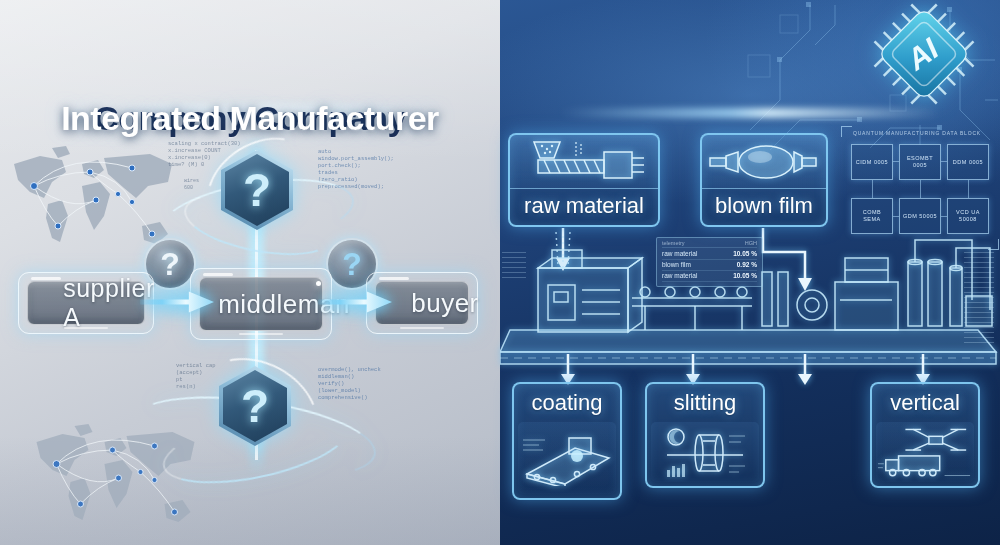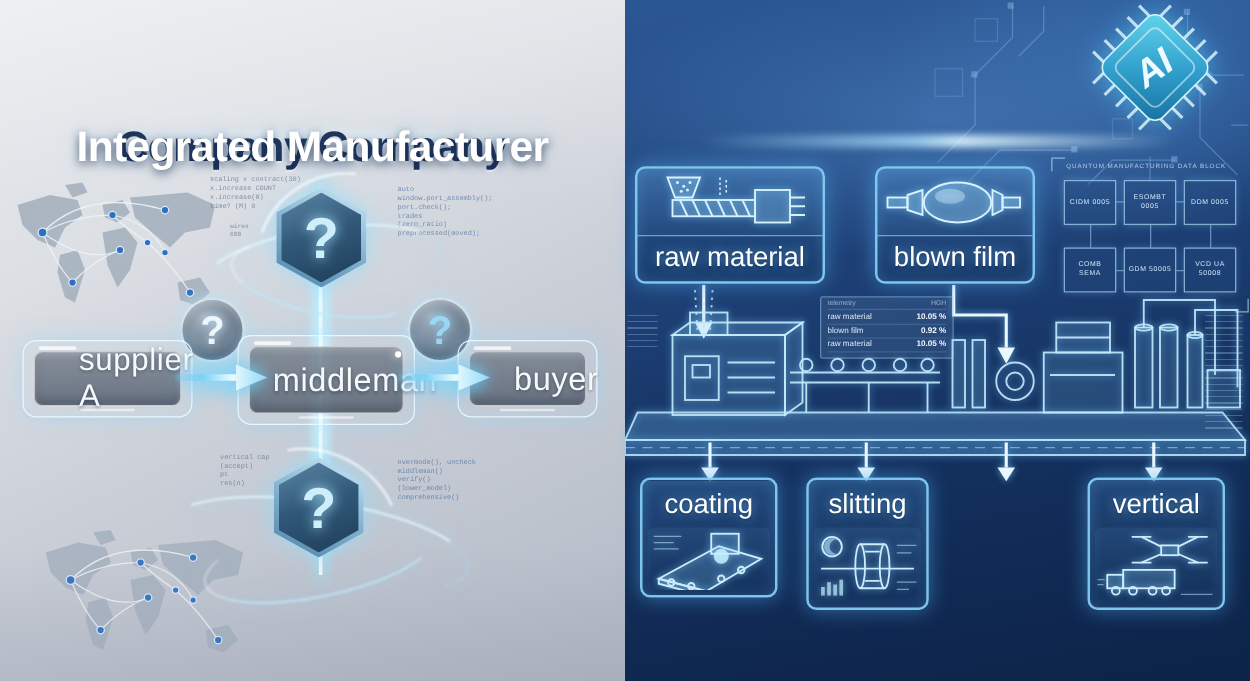--- a/index.html
+++ b/index.html
@@ -493,21 +493,21 @@
           <ellipse cx="58" cy="23" rx="27" ry="16"></ellipse>
           <polygon points="86,13 94,17 94,29 86,33"></polygon>
           <rect x="94" y="19" width="14" height="8"></rect>
         </g>
         <ellipse cx="52" cy="18" rx="12" ry="6" fill="rgba(235,250,255,0.35)" stroke="none"></ellipse>
       </svg>
     </div>
     <div class="plabel">blown film</div>
   </div>
 
-  <div class="pbox botbox" style="left:512px;top:382px;width:110px;height:96px;">
+  <div class="pbox botbox" style="left:512px;top:382px;width:110px;height:118px;">
     <div class="plabel">coating</div>
     <div class="iconarea">
       <svg class="iconsvg" width="96" height="56" viewBox="0 0 96 56">
         <g stroke="#cfeafa" stroke-width="1.5" fill="rgba(150,205,245,0.12)">
           <polygon points="8,44 56,18 90,28 46,54"></polygon>
           <polygon points="8,48 8,44 46,54 46,58" fill="rgba(90,150,200,0.25)"></polygon>
           <rect x="50" y="8" width="22" height="16"></rect>
           <circle cx="18" cy="47" r="2.6" fill="none"></circle>
             <circle cx="34" cy="50" r="2.6" fill="none"></circle>
           <circle cx="58" cy="44" r="2.6" fill="none"></circle>
@@ -516,21 +516,21 @@
         <circle cx="58" cy="26" r="6" fill="rgba(200,240,255,0.85)"></circle>
         <g stroke="rgba(200,235,252,0.55)" stroke-width="1">
           <line x1="4" y1="10" x2="26" y2="10"></line>
             <line x1="4" y1="15" x2="20" y2="15"></line>
           <line x1="4" y1="20" x2="24" y2="20"></line>
         </g>
       </svg>
     </div>
   </div>
 
-  <div class="pbox botbox" style="left:645px;top:382px;width:98px;height:106px;">
+  <div class="pbox botbox" style="left:645px;top:382px;width:120px;height:106px;">
     <div class="plabel">slitting</div>
     <div class="iconarea">
       <svg class="iconsvg" width="88" height="56" viewBox="0 0 88 56">
         <g stroke="#cfeafa" stroke-width="1.5" fill="none">
           <circle cx="15" cy="13" r="8"></circle>
           <path d="M19,7 A7,7 0 1 0 19,19 A5.5,5.5 0 1 1 19,7" fill="rgba(200,240,255,0.5)" stroke="none"></path>
           <line x1="6" y1="31" x2="82" y2="31"></line>
           <ellipse cx="38" cy="29" rx="4" ry="18"></ellipse>
             <ellipse cx="58" cy="29" rx="4" ry="18"></ellipse>
           <line x1="38" y1="11" x2="58" y2="11"></line>

